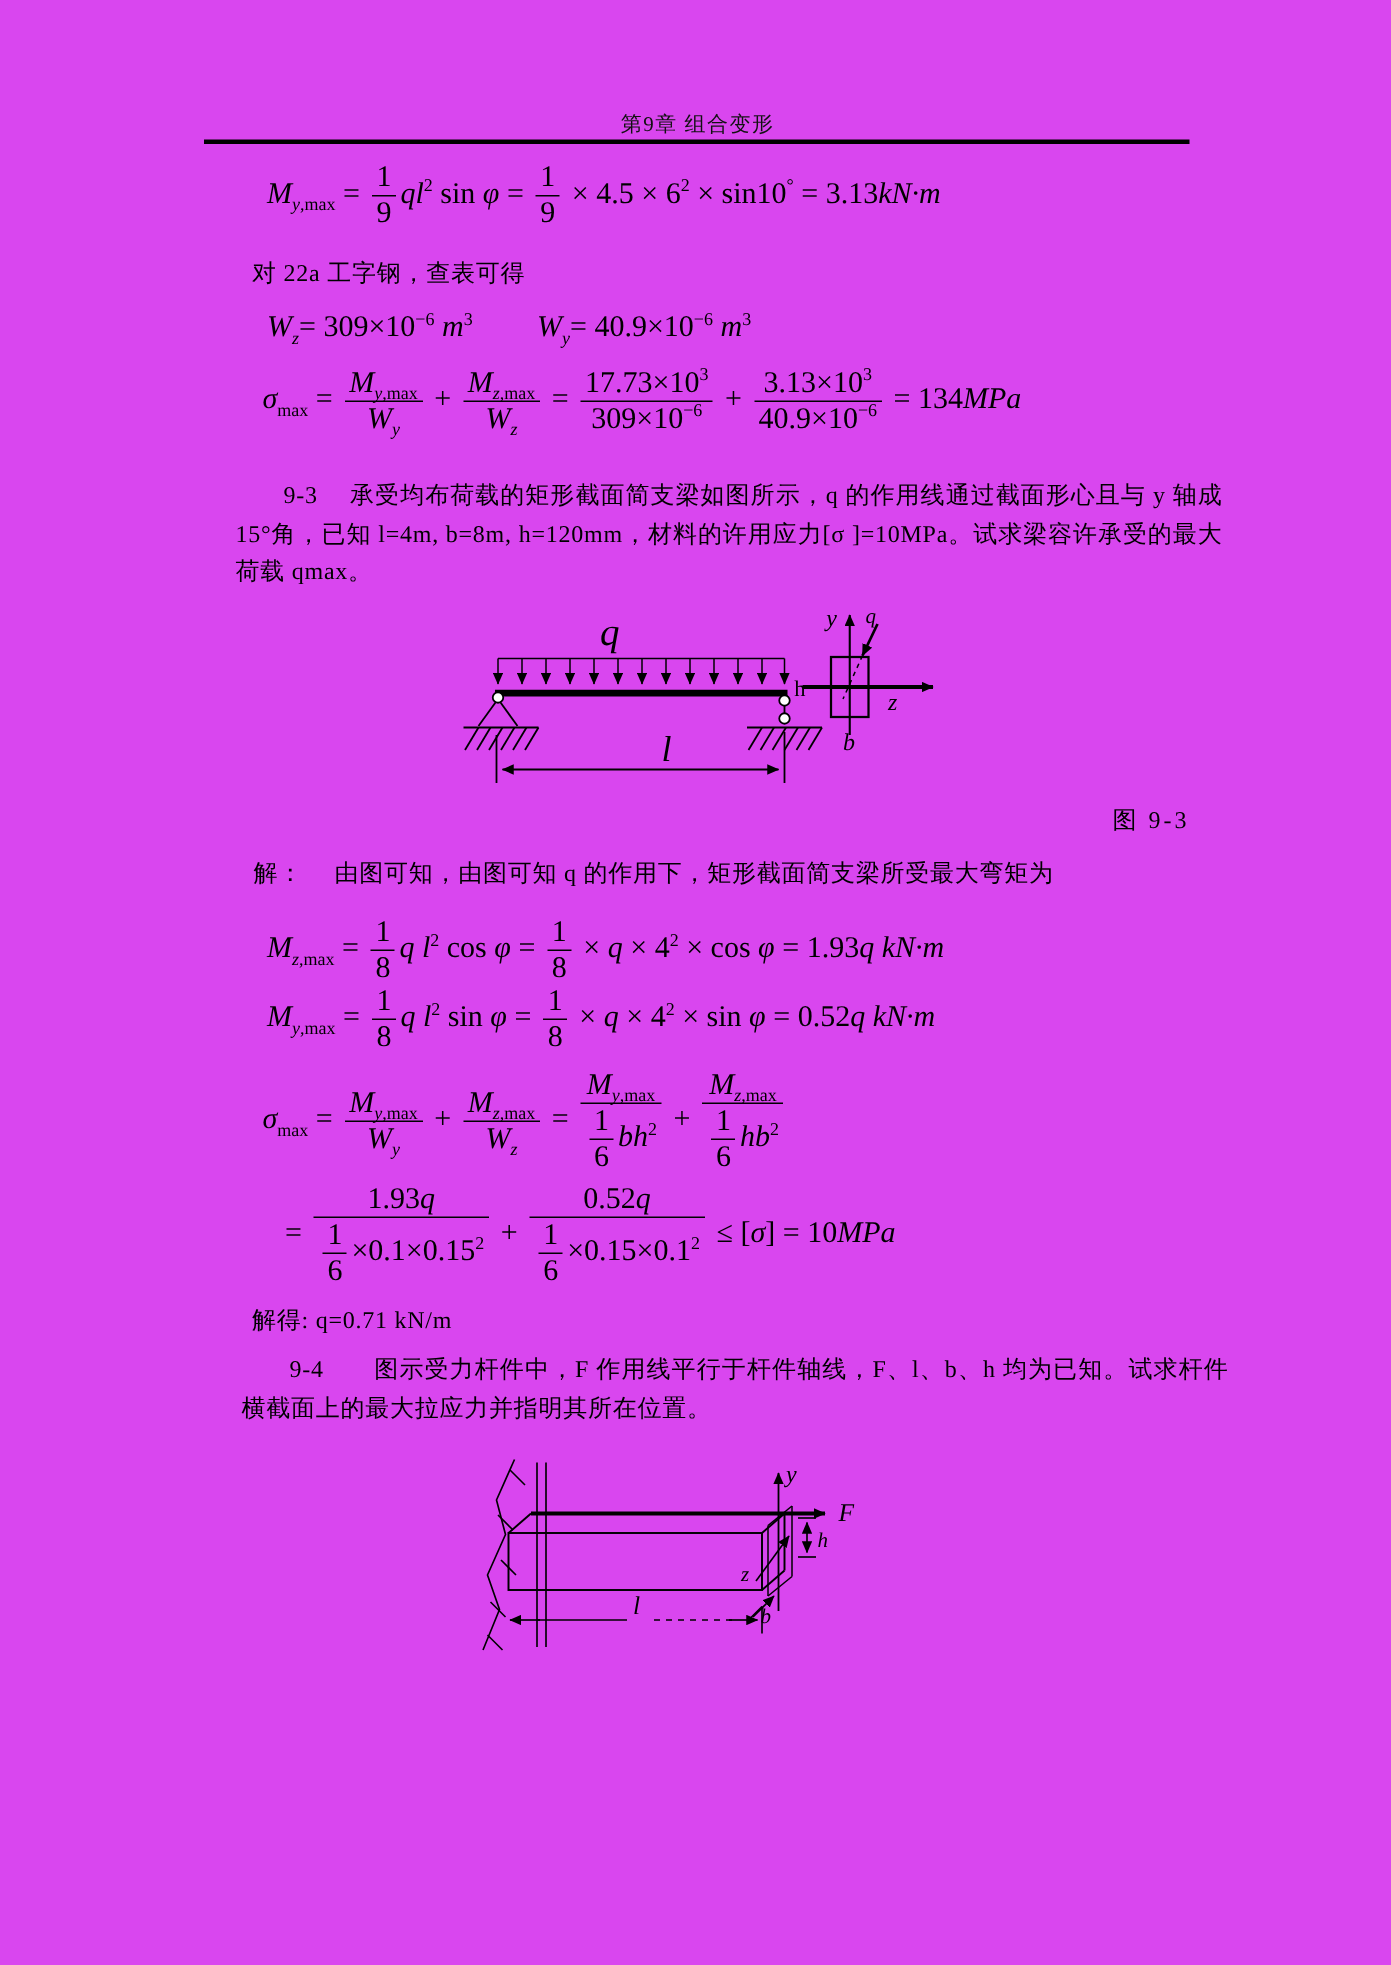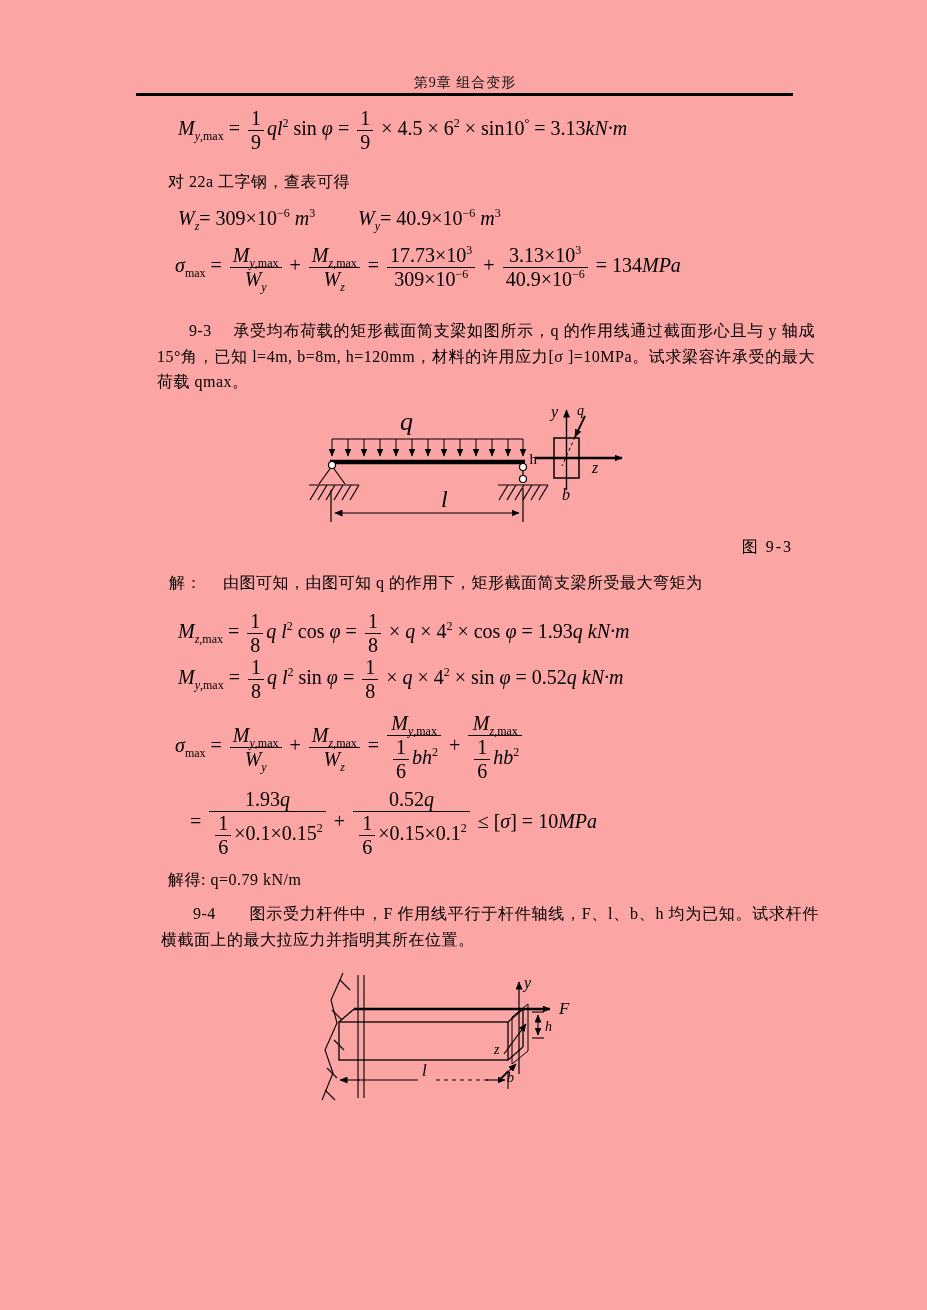--- a/index.html
+++ b/index.html
@@ -1,17 +1,17 @@
 <!DOCTYPE html>
 <html><head>
 <meta charset="utf-8">
 <style>
   html,body{margin:0;padding:0;background:#e8e8e8;}
   .page{
-    position:relative;width:927px;height:1310px;margin:0 auto;background:#fca5a5;
+    position:relative;width:927px;height:1310px;margin:0 auto;background:#d946ef;
     font-family:"Liberation Serif","DejaVu Serif",serif;color:#000;overflow:hidden;
   }
   .hdr{
     position:absolute;top:74px;left:137px;width:656px;text-align:center;
     font-size:14px;letter-spacing:1px;color:#111;
   }
   .rule{position:absolute;top:93px;left:136px;width:657px;height:3px;background:#000;}
   .para{
     position:absolute;font-size:16px;line-height:25.5px;text-align:justify;
     text-indent:2em;letter-spacing:0.5px;
@@ -125,21 +125,21 @@
 
   <div class="cap" style="top:537px;">图 9-3</div>
 
   <div class="para" style="left:137px;top:570px;width:658px;">解：　 由图可知，由图可知 q 的作用下，矩形截面简支梁所受最大弯矩为</div>
 
   <div class="eq" style="left:178px;top:610px;"><span class="i">M</span><span class="isub">z</span><span class="sub">,max</span><span class="t"> = </span><span class="frac"><span class="fn"><span class="t">1</span></span><span class="fd"><span class="t">8</span></span></span><span class="i">q l</span><span class="sup">2</span><span class="t"> cos </span><span class="i">φ</span><span class="t"> = </span><span class="frac"><span class="fn"><span class="t">1</span></span><span class="fd"><span class="t">8</span></span></span><span class="t"> × </span><span class="i">q</span><span class="t"> × 4</span><span class="sup">2</span><span class="t"> × cos </span><span class="i">φ</span><span class="t"> = 1.93</span><span class="i">q kN·m</span></div>
   <div class="eq" style="left:178px;top:656px;"><span class="i">M</span><span class="isub">y</span><span class="sub">,max</span><span class="t"> = </span><span class="frac"><span class="fn"><span class="t">1</span></span><span class="fd"><span class="t">8</span></span></span><span class="i">q l</span><span class="sup">2</span><span class="t"> sin </span><span class="i">φ</span><span class="t"> = </span><span class="frac"><span class="fn"><span class="t">1</span></span><span class="fd"><span class="t">8</span></span></span><span class="t"> × </span><span class="i">q</span><span class="t"> × 4</span><span class="sup">2</span><span class="t"> × sin </span><span class="i">φ</span><span class="t"> = 0.52</span><span class="i">q kN·m</span></div>
   <div class="eq" style="left:175px;top:712px;"><span class="i">σ</span><span class="sub">max</span><span class="t"> = </span><span class="frac"><span class="fn"><span class="i">M</span><span class="isub">y</span><span class="sub">,max</span></span><span class="fd"><span class="i">W</span><span class="isub">y</span></span></span><span class="t"> + </span><span class="frac"><span class="fn"><span class="i">M</span><span class="isub">z</span><span class="sub">,max</span></span><span class="fd"><span class="i">W</span><span class="isub">z</span></span></span><span class="t"> = </span><span class="frac"><span class="fn"><span class="i">M</span><span class="isub">y</span><span class="sub">,max</span></span><span class="fd"><span class="frac"><span class="fn"><span class="t">1</span></span><span class="fd"><span class="t">6</span></span></span><span class="i">bh</span><span class="sup">2</span></span></span><span class="t"> + </span><span class="frac"><span class="fn"><span class="i">M</span><span class="isub">z</span><span class="sub">,max</span></span><span class="fd"><span class="frac"><span class="fn"><span class="t">1</span></span><span class="fd"><span class="t">6</span></span></span><span class="i">hb</span><span class="sup">2</span></span></span></div>
   <div class="eq" style="left:190px;top:788px;"><span class="t">= </span><span class="frac"><span class="fn"><span class="t">1.93</span><span class="i">q</span></span><span class="fd"><span class="frac"><span class="fn"><span class="t">1</span></span><span class="fd"><span class="t">6</span></span></span><span class="t">×0.1×0.15</span><span class="sup">2</span></span></span><span class="t"> + </span><span class="frac"><span class="fn"><span class="t">0.52</span><span class="i">q</span></span><span class="fd"><span class="frac"><span class="fn"><span class="t">1</span></span><span class="fd"><span class="t">6</span></span></span><span class="t">×0.15×0.1</span><span class="sup">2</span></span></span><span class="t"> ≤ [</span><span class="i">σ</span><span class="t">] = 10</span><span class="i">MPa</span></div>
 
-  <div class="line" style="left:168px;top:870px;">解得: q=0.79 kN/m</div>
+  <div class="line" style="left:168px;top:870px;">解得: q=0.71 kN/m</div>
 
   <div class="para" style="left:137px;top:901px;width:658px;margin-left:24px;">9-4　　图示受力杆件中，F 作用线平行于杆件轴线，F、l、b、h 均为已知。试求杆件横截面上的最大拉应力并指明其所在位置。</div>
 
   <svg class="fig" style="left:310px;top:968px;" width="340" height="150" viewBox="0 0 340 150">
     <defs>
       <marker id="a94" markerWidth="9" markerHeight="7" refX="7.5" refY="3.5" orient="auto" markerUnits="userSpaceOnUse">
         <path d="M0,0 L8,3.5 L0,7 Z" fill="#000"></path>
       </marker>
       <marker id="a94r" markerWidth="9" markerHeight="7" refX="7.5" refY="3.5" orient="auto-start-reverse" markerUnits="userSpaceOnUse">
         <path d="M0,0 L8,3.5 L0,7 Z" fill="#000"></path>

